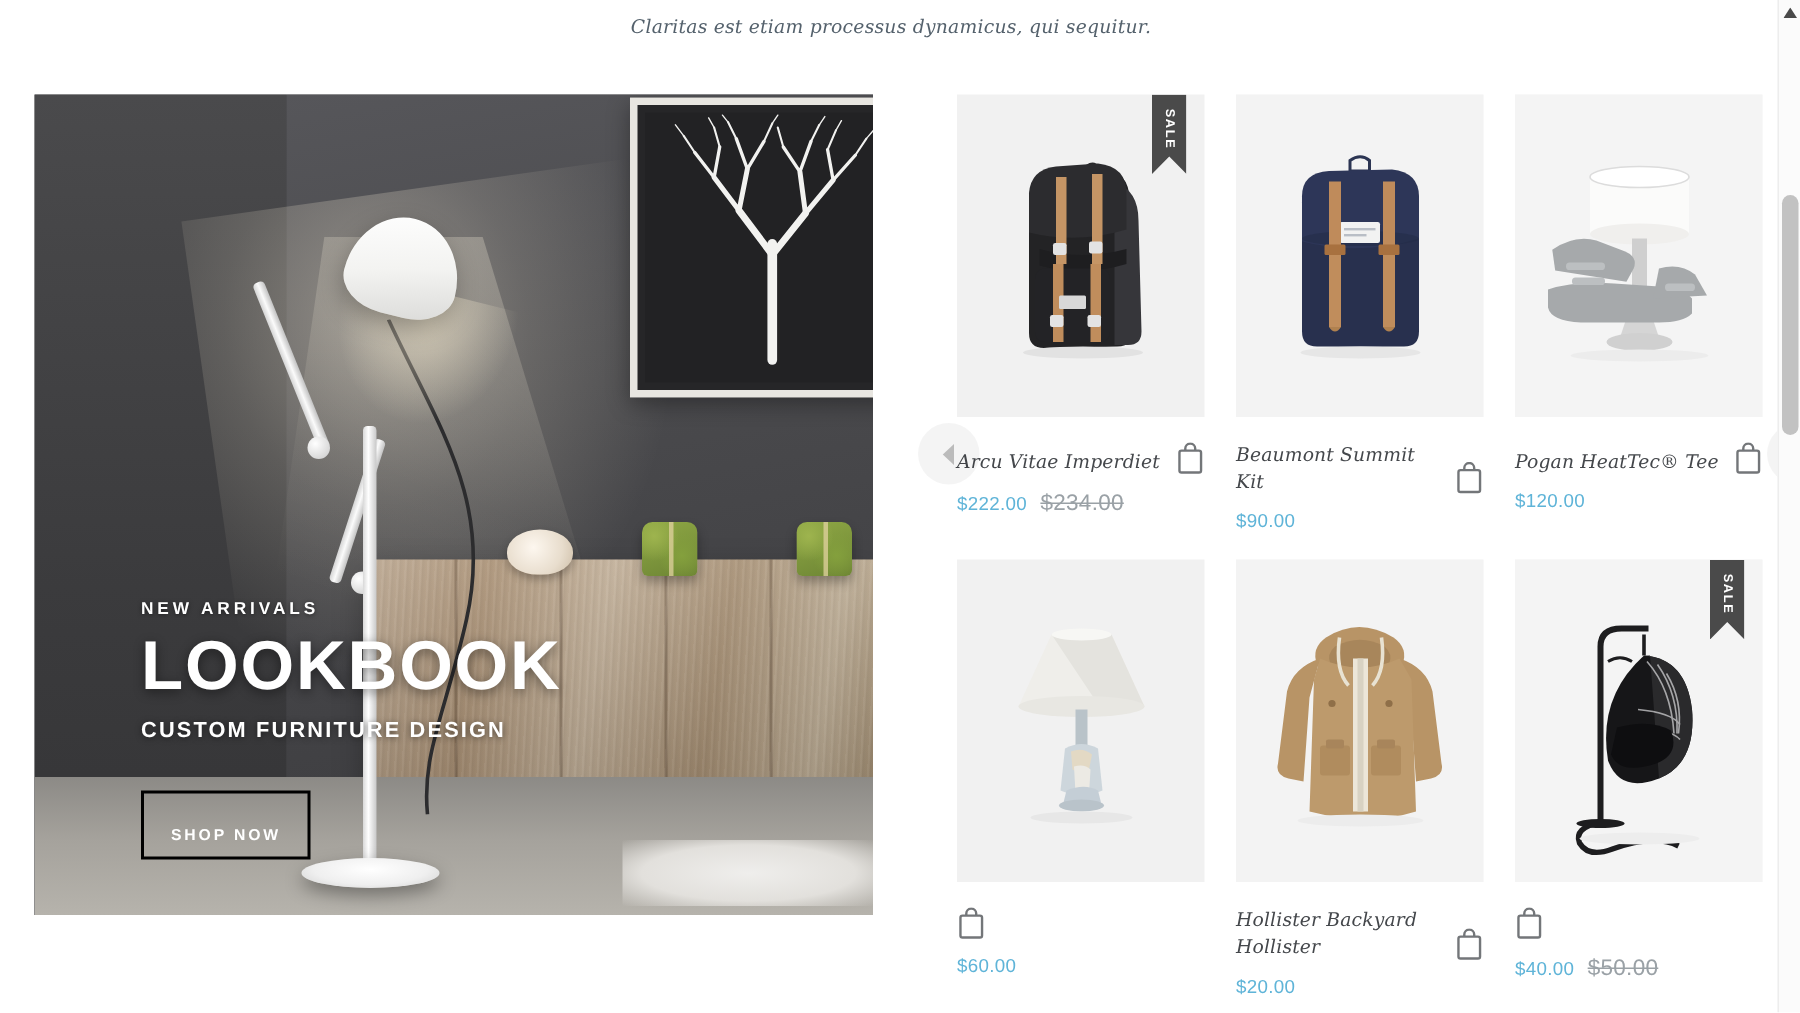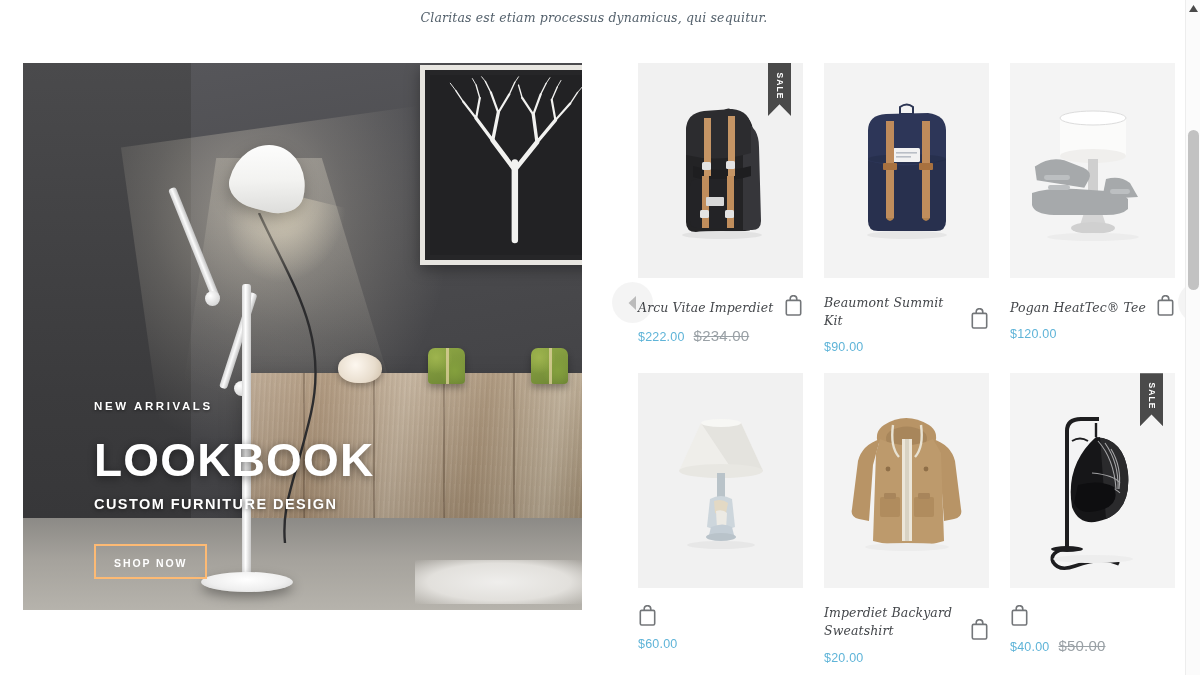--- a/index.html
+++ b/index.html
@@ -211,21 +211,21 @@
   .hero-copy {
     position: absolute;
     left: 71px; top: 337px;
     z-index: 6;
   }
   .hero-eyebrow {
     font-size: 11.5px;
     font-weight: 700;
     letter-spacing: 2.6px;
     color: #ffffff;
-    margin-bottom: 26px;
+    margin-bottom: 9px;
     text-shadow: 0 1px 3px rgba(0,0,0,0.5);
   }
   .hero-title {
     font-size: 46px;
     line-height: 0.98;
     font-weight: 700;
     letter-spacing: 1.2px;
     color: #ffffff;
     text-shadow: 0 2px 8px rgba(0,0,0,0.45);
   }
@@ -233,22 +233,22 @@
     margin-top: 13px;
     font-size: 14.5px;
     font-weight: 700;
     letter-spacing: 1.45px;
     color: #ffffff;
     text-shadow: 0 1px 4px rgba(0,0,0,0.5);
   }
   .hero-cta {
     margin-top: 32px;
     display: inline-block;
-    padding: 11px 18px 8px;
-    border: 2px solid #fdba74;
+    padding: 22px 18px 8px;
+    border: 2px solid #000000;
     background: transparent;
     color: #ffffff;
     font-size: 10.5px;
     font-weight: 700;
     letter-spacing: 1.9px;
     cursor: pointer;
   }
 
   
   .products {
@@ -639,21 +639,21 @@
                 <rect x="90" y="124" width="20" height="20" rx="2" fill="#b08c5e"></rect>
                 <rect x="60" y="120" width="12" height="6" rx="1.4" fill="#a8855b"></rect>
                 <rect x="94" y="120" width="12" height="6" rx="1.4" fill="#a8855b"></rect>
                 <circle cx="64" cy="96" r="2.4" fill="#8f6f48"></circle>
                 <circle cx="102" cy="96" r="2.4" fill="#8f6f48"></circle>
                 <ellipse cx="83" cy="174" rx="42" ry="4" fill="#ececec"></ellipse>
               </svg>
             </div>
           </div>
           <div class="product-info">
-            <div class="product-title">Imperdiet Backyard Sweatshirt</div>
+            <div class="product-title">Hollister Backyard Hollister</div>
             <svg class="bag-btn" viewBox="0 0 19 22">
               <path d="M6.2 5.2 V4 a3.3 3.3 0 0 1 6.6 0 v1.2" fill="none" stroke="#55585c" stroke-width="1.6"></path>
               <rect x="2.3" y="5.4" width="14.4" height="14.6" rx="1.4" fill="none" stroke="#55585c" stroke-width="1.6"></rect>
             </svg>
           </div>
           <div class="product-price-row">
             <span class="price">$20.00</span>
 
           </div>
         </div>

